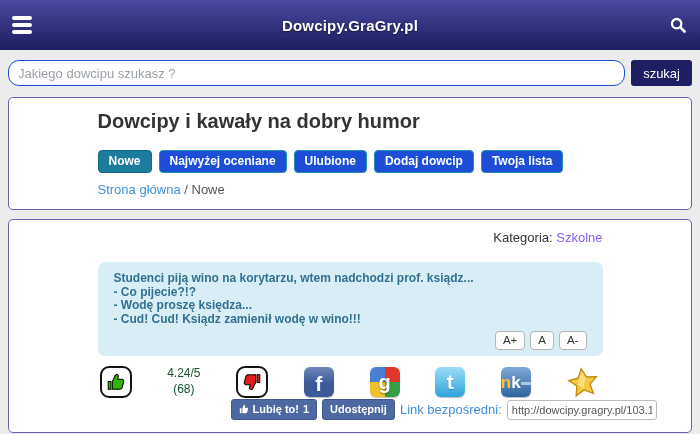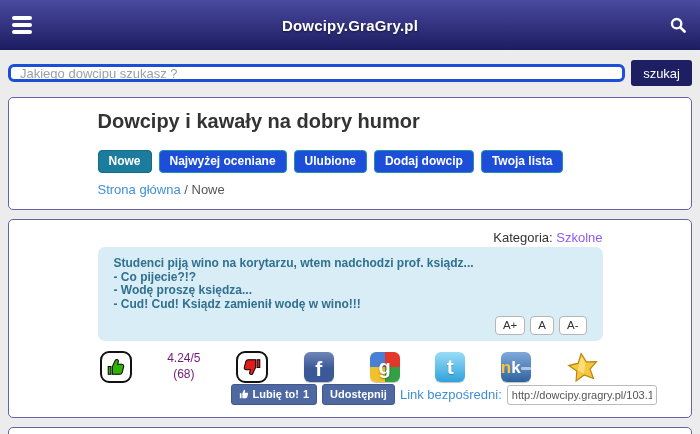--- a/index.html
+++ b/index.html
@@ -35,22 +35,22 @@
   }
   .hamburger { display: flex; flex-direction: column; gap: 3px; }
   .hamburger div { width: 20px; height: 4px; background: #fff; border-radius: 2px; }
 
   
   .search-row {
     display: flex; align-items: center; gap: 6px;
     padding: 10px 8px 11px;
   }
   .search-input {
-    flex: 1; height: 18px;
-    border: 3px solid #1d4ed8; border-radius: 6px;
+    flex: 1; height: 26px;
+    border: 1px solid #1d4ed8; border-radius: 11px;
     padding: 0 9px; font-size: 13px; color: #444;
     font-family: inherit; outline: none; background: #fff;
   }
   .search-input::placeholder { color: #9aa0a6; }
   .search-submit {
     height: 26px; padding: 0 12px;
     background: #1e1e63; color: #fff;
     border: none; border-radius: 3px;
     font-size: 13px; font-family: inherit; cursor: pointer;
   }
@@ -75,21 +75,21 @@
     padding: 3px 10px 4px; cursor: pointer; white-space: nowrap;
   }
   .nav-btn.active { background: #1b7c9e; border-color: #166a88; }
   .breadcrumb { margin-top: 9px; font-size: 13px; color: #555; }
   .breadcrumb a { color: #3f8fd8; text-decoration: none; cursor: pointer; }
 
   
   .cat-line { text-align: right; font-size: 13px; color: #333; padding-top: 1px; }
   .cat-line a { color: #8b5cf6; text-decoration: none; cursor: pointer; }
   .joke-box {
-    margin-top: 2px;
+    margin-top: 17px;
     background: #d9edf7;
     border-radius: 7px;
     padding: 10px 16px 6px;
     color: #31708f; font-weight: bold;
     font-size: 12px; line-height: 13.5px;
   }
   .joke-line { min-height: 13.5px; }
   .size-btns { display: flex; justify-content: flex-end; gap: 5px; margin-top: 5px; }
   .size-btn {
     background: #fff; border: 1px solid #b5b5b5; border-radius: 4px;
@@ -102,21 +102,21 @@
     display: flex; align-items: center; justify-content: space-between;
     margin-top: 9px; padding: 0 2px; height: 34px;
   }
   .thumb-wrap {
     width: 32px; height: 32px;
     border: 2px solid #121212; border-radius: 9px;
     background: #fff;
     display: flex; align-items: center; justify-content: center;
     cursor: pointer;
   }
-  .rating { text-align: center; color: #701a75; font-size: 12px; line-height: 1.3; }
+  .rating { text-align: center; color: #14532d; font-size: 12px; line-height: 1.3; }
   .sq-icon {
     width: 30px; height: 30px; border-radius: 6px;
     display: flex; align-items: center; justify-content: center;
     color: #fff; font-weight: bold; cursor: pointer;
     box-shadow: 0 1px 1px rgba(0,0,0,.25);
   }
   .fb-icon { background: linear-gradient(#6f87b7 0%, #3b5998 55%); font-size: 21px; padding-top: 3px; }
   .google-icon { position: relative; overflow: hidden; background: #fff; }
   .google-icon .quad { position: absolute; width: 15px; height: 15px; }
   .q-tl { top: 0; left: 0; background: #4a7fd6; }

